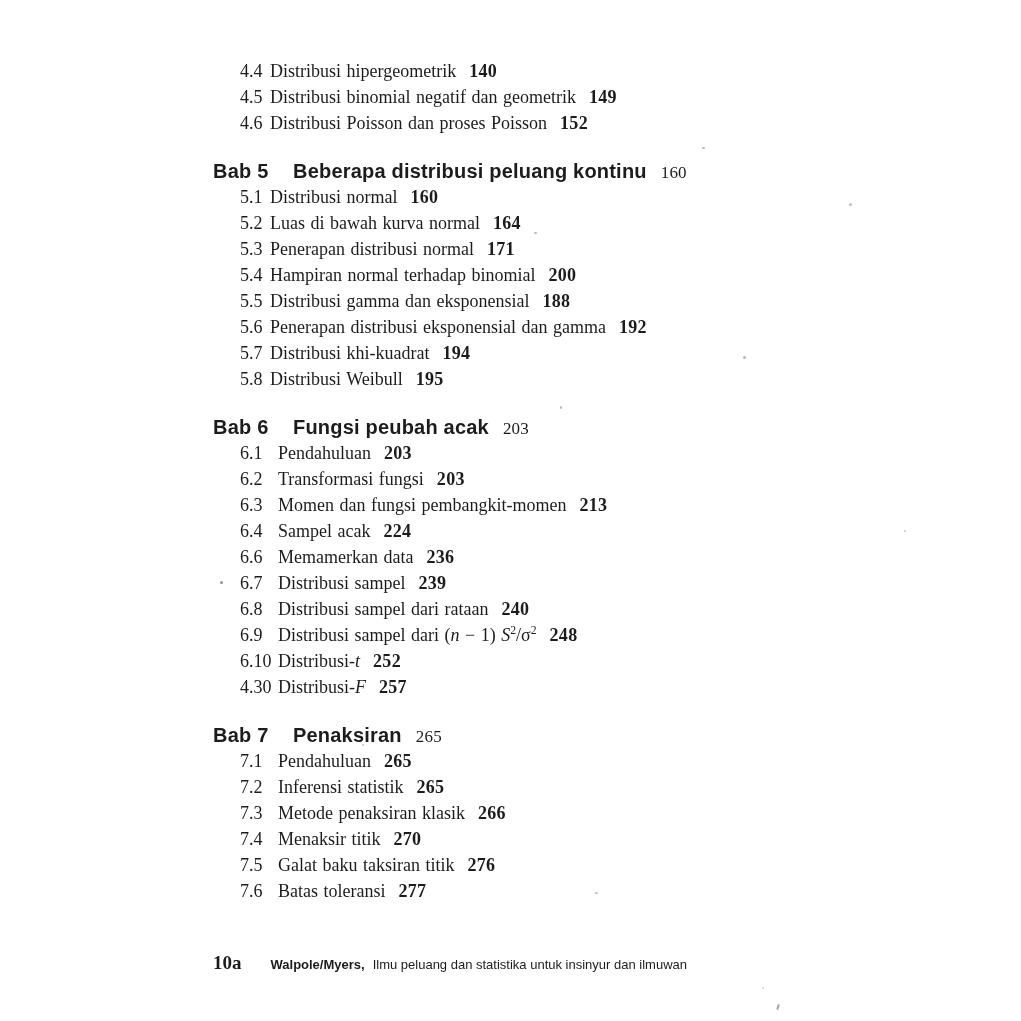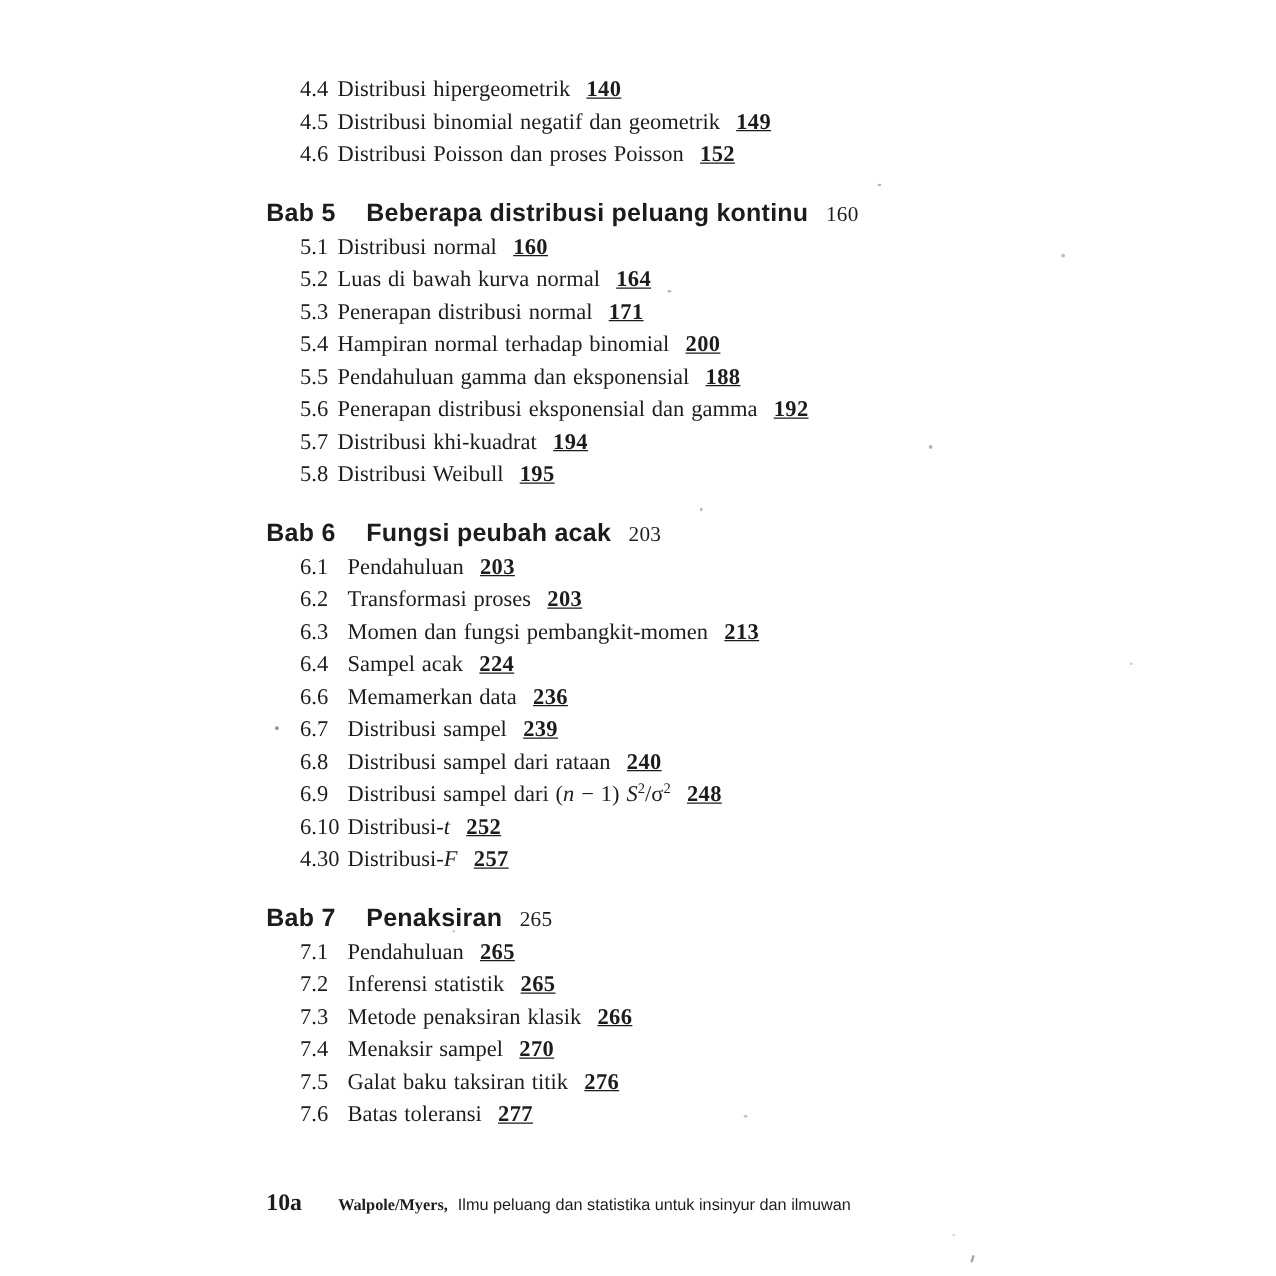--- a/index.html
+++ b/index.html
@@ -42,39 +42,39 @@
     align-items: baseline;
     height: 26px;
     line-height: 26px;
     padding-left: 240px;
     font-size: 18px;
     word-spacing: 1px;
     white-space: nowrap;
   }
   .narrow-num .item .num { flex: 0 0 30px; }
   .wide-num .item .num { flex: 0 0 38px; }
-  .item .pg { font-weight: bold; margin-left: 13px; letter-spacing: 0.3px; text-decoration: underline; }
+  .item .pg { font-weight: bold; margin-left: 13px; letter-spacing: 0.3px; }
   .item .title sup { font-size: 0.65em; line-height: 0; }
 
   
   .footer {
     position: absolute;
     left: 213px;
     top: 950px;
     height: 26px;
     line-height: 26px;
     white-space: nowrap;
   }
   .footer .folio {
     font-family: "Liberation Serif", "DejaVu Serif", serif;
     font-weight: bold;
     font-size: 19px;
   }
   .footer .authors {
-    font-family: Liberation Serif, serif;
+    font-family: Liberation Sans, sans-serif;
     font-weight: bold;
     font-size: 13px;
     margin-left: 25px;
   }
   .footer .booktitle {
     font-family: "Liberation Sans", "DejaVu Sans", sans-serif;
     font-size: 13px;
     margin-left: 4px;
   }
 
@@ -128,21 +128,21 @@
           <span class="title">Penerapan distribusi normal</span>
           <span class="pg">171</span>
         </div>
         <div class="item">
           <span class="num">5.4</span>
           <span class="title">Hampiran normal terhadap binomial</span>
           <span class="pg">200</span>
         </div>
         <div class="item">
           <span class="num">5.5</span>
-          <span class="title">Pendahuluan gamma dan eksponensial</span>
+          <span class="title">Distribusi gamma dan eksponensial</span>
           <span class="pg">188</span>
         </div>
         <div class="item">
           <span class="num">5.6</span>
           <span class="title">Penerapan distribusi eksponensial dan gamma</span>
           <span class="pg">192</span>
         </div>
         <div class="item">
           <span class="num">5.7</span>
           <span class="title">Distribusi khi-kuadrat</span>
@@ -160,21 +160,21 @@
           <span class="htitle">Fungsi peubah acak</span>
           <span class="hpg">203</span>
         </div>
         <div class="item">
           <span class="num">6.1</span>
           <span class="title">Pendahuluan</span>
           <span class="pg">203</span>
         </div>
         <div class="item">
           <span class="num">6.2</span>
-          <span class="title">Transformasi proses</span>
+          <span class="title">Transformasi fungsi</span>
           <span class="pg">203</span>
         </div>
         <div class="item">
           <span class="num">6.3</span>
           <span class="title">Momen dan fungsi pembangkit-momen</span>
           <span class="pg">213</span>
         </div>
         <div class="item">
           <span class="num">6.4</span>
           <span class="title">Sampel acak</span>
@@ -227,21 +227,21 @@
           <span class="title">Inferensi statistik</span>
           <span class="pg">265</span>
         </div>
         <div class="item">
           <span class="num">7.3</span>
           <span class="title">Metode penaksiran klasik</span>
           <span class="pg">266</span>
         </div>
         <div class="item">
           <span class="num">7.4</span>
-          <span class="title">Menaksir sampel</span>
+          <span class="title">Menaksir titik</span>
           <span class="pg">270</span>
         </div>
         <div class="item">
           <span class="num">7.5</span>
           <span class="title">Galat baku taksiran titik</span>
           <span class="pg">276</span>
         </div>
         <div class="item">
           <span class="num">7.6</span>
           <span class="title">Batas toleransi</span>

